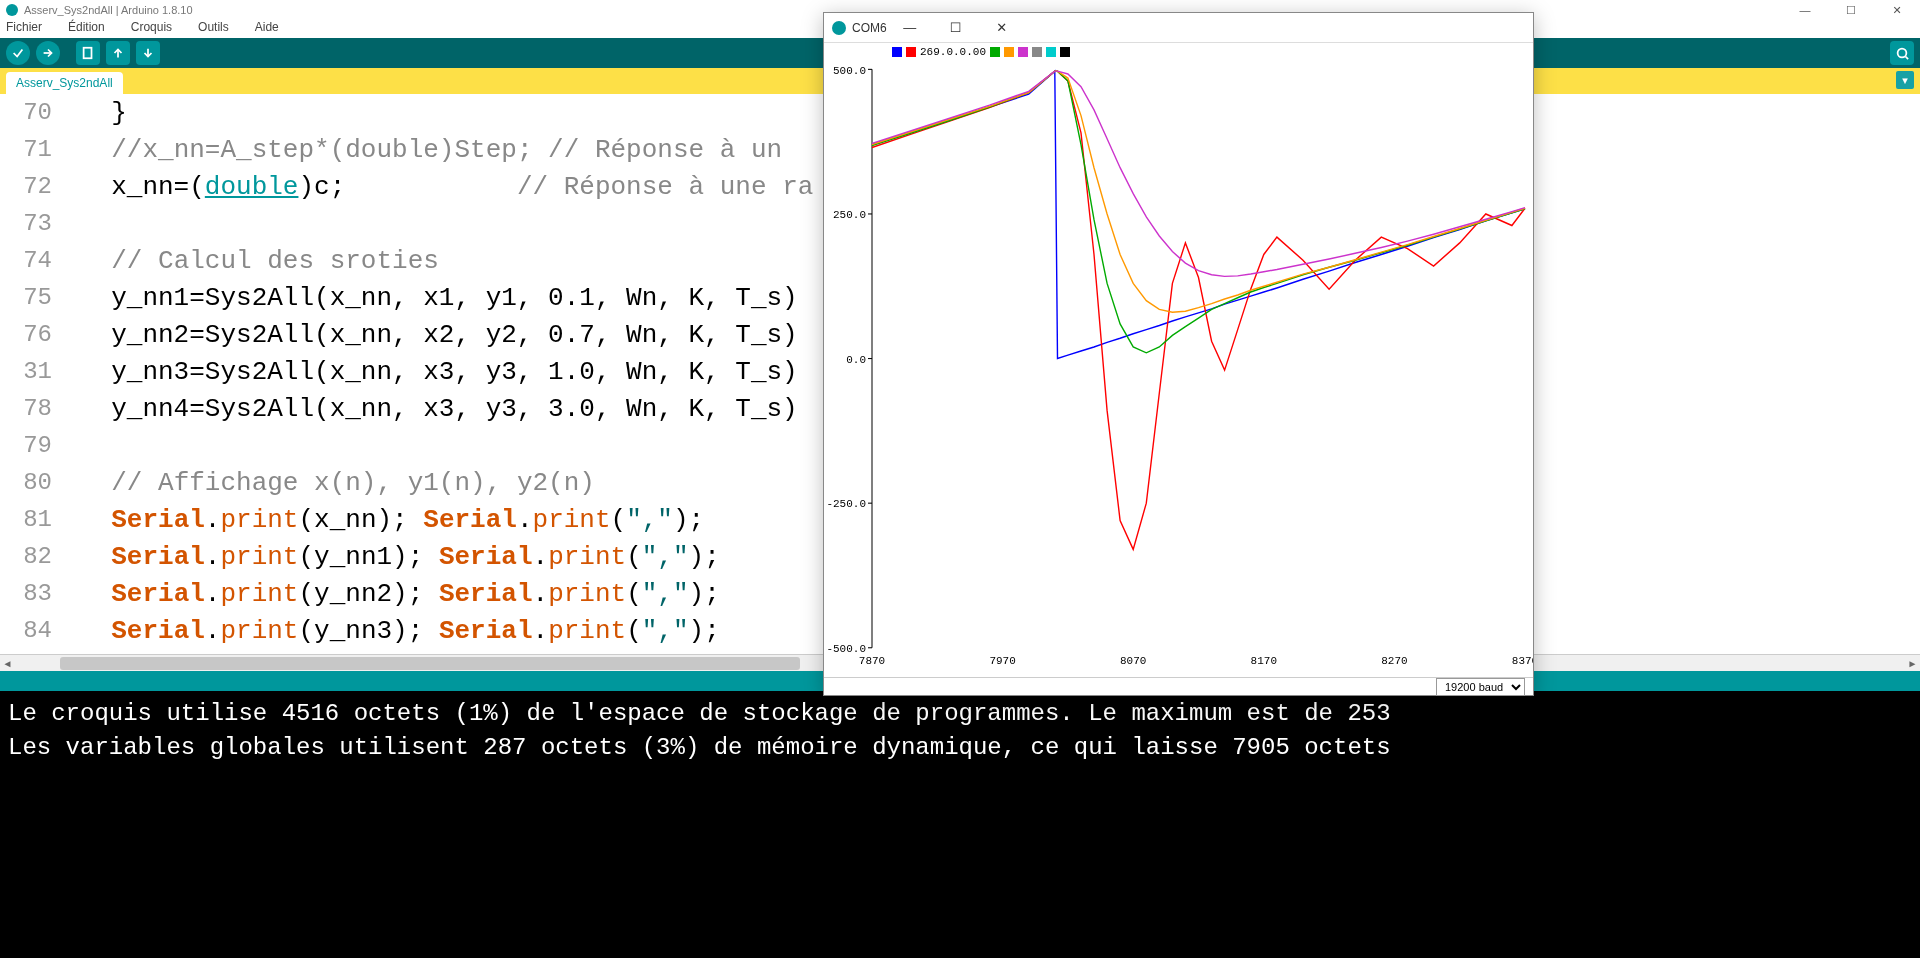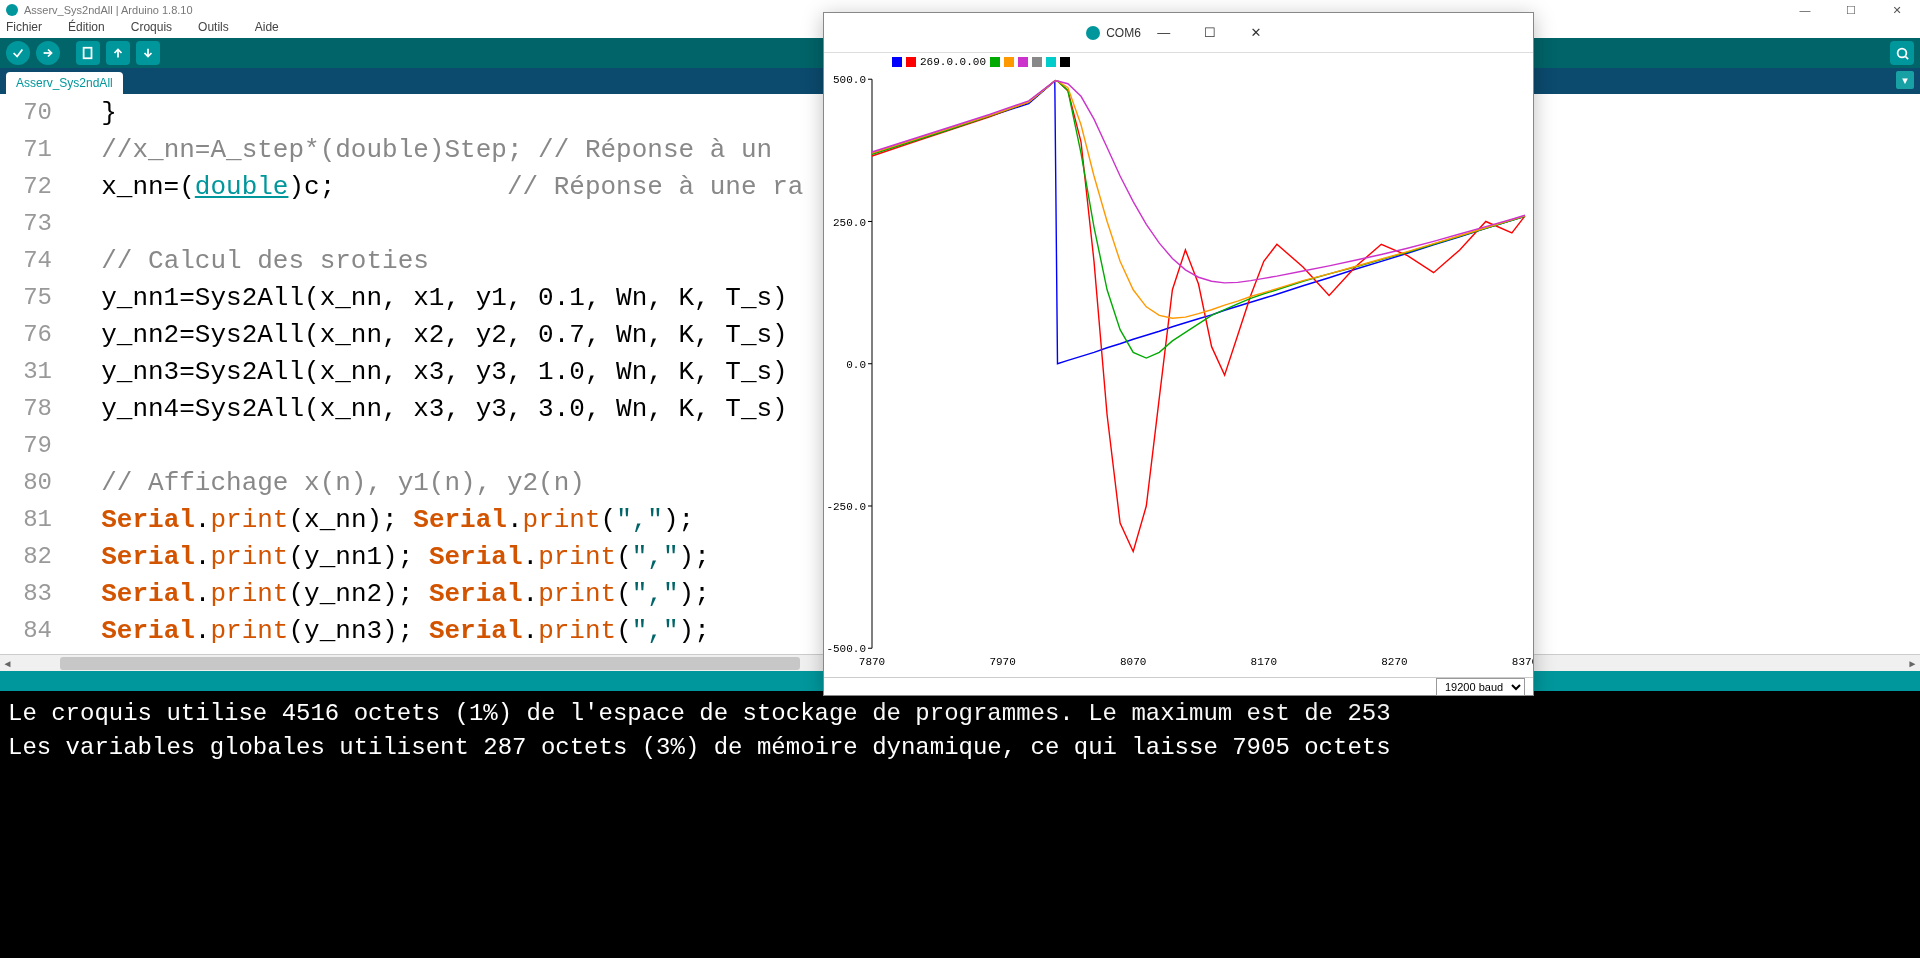--- a/index.html
+++ b/index.html
@@ -9,46 +9,46 @@
   .ide-titlebar { height:20px; background:#fff; display:flex; align-items:center; font-size:11px; color:#777; padding:0 6px; }
   .ide-titlebar .logo { width:12px; height:12px; border-radius:50%; background:#00979C; margin-right:6px; display:inline-block; }
   .ide-menubar { height:18px; background:#fff; font-size:12px; color:#444; display:flex; gap:26px; padding:0 6px; }
   .ide-menubar span { cursor:pointer; }
   .ide-toolbar { height:30px; background:#006468; display:flex; align-items:center; gap:6px; padding:0 6px; position:relative; }
   .tool-btn { width:24px; height:24px; border-radius:4px; background:#00979C; color:#fff; display:flex; align-items:center; justify-content:center; font-size:14px; cursor:pointer; }
   .tool-btn.round { border-radius:50%; }
   .tool-sep { width:4px; }
   .tool-btn svg { width:14px; height:14px; stroke:#fff; stroke-width:2; fill:none; }
   .tool-right { position:absolute; right:6px; }
-  .ide-tabbar { height:26px; background:#0c4a6e; display:flex; align-items:flex-end; padding:0 6px; position:relative;}
+  .ide-tabbar { height:26px; background:#fde047; display:flex; align-items:flex-end; padding:0 6px; position:relative;}
   .ide-tab { background:#fff; color:#00979C; font-size:12px; padding:4px 10px 4px 10px; border-radius:4px 4px 0 0; }
   .ide-tab-dropdown { position:absolute; right:6px; top:3px; width:18px; height:18px; background:#17a1a5; color:#fff; text-align:center; font-size:11px; line-height:18px; border-radius:2px; cursor:pointer;}
   .ide-editor { background:#fff; height:560px; position:relative; overflow:hidden; font-family:"Courier New",monospace; font-size:26px; }
-  .code-line { display:flex; height:37px; align-items:center; }
+  .code-line { display:flex; height:37px; align-items:center;gap:10px; }
   .gutter { width:70px; text-align:right; color:#999; padding-right:18px; font-size:24px;}
   .code { white-space:pre; color:#000; }
   .tok-comment { color:#888; }
   .tok-type { color:#00979C;text-decoration:underline; }
   .tok-class { color:#D35400; font-weight:bold;}
   .tok-fn { color:#D35400; }
   .tok-str { color:#006468; }
   .ide-hscroll { height:17px; background:#f0f0f0; border-top:1px solid #ccc; position:relative;}
   .ide-hscroll .thumb { position:absolute; left:60px; top:2px; height:13px; width:740px; background:#c7c7c7; border-radius:3px;}
   .ide-hscroll .arrow { position:absolute; top:1px; width:15px; height:15px; color:#666; font-size:10px; text-align:center; line-height:15px; }
   .ide-hscroll .arrow.left { left:0; } .ide-hscroll .arrow.right { right:0; }
   .ide-statusbar { height:20px; background:#00979C; }
   .ide-console { background:#000; color:#fff; font-family:"Courier New",monospace; font-size:24px; padding:6px 8px; line-height:34px; height:267px; white-space:pre; overflow:hidden;}
 
   
   .win-top-controls { position:absolute; top:0; right:0; display:flex; }
   .win-top-controls div { width:46px; height:20px; text-align:center; font-size:11px; color:#555; line-height:20px; cursor:pointer;}
 
   
   .plotter-window { position:absolute; left:823px; top:12px; width:711px; height:684px; background:#fff; border:1px solid #888; box-shadow:0 4px 20px rgba(0,0,0,.25); display:flex; flex-direction:column; }
-  .plotter-titlebar { height:40px; background:#fff; display:flex; align-items:center; justify-content:center; border-bottom:1px solid #ddd; }
+  .plotter-titlebar { height:30px; background:#fff; display:flex; align-items:center; justify-content:flex-start; border-bottom:1px solid #ddd; }
   .plotter-titlebar .left { display:flex; align-items:center; gap:6px; padding-left:8px; font-size:12px; color:#333;}
   .plotter-titlebar .left .logo { width:14px; height:14px; border-radius:50%; background:#00979C; display:inline-block;}
   .plotter-titlebar .wc { display:flex; }
   .plotter-titlebar .wc div { width:46px; height:30px; text-align:center; line-height:30px; font-size:13px; color:#333; cursor:pointer;}
   .plotter-legend { height:18px; font-family:"Courier New",monospace; font-size:11px; display:flex; align-items:center; gap:4px; padding-left:68px;}
   .lg-sw { width:10px; height:10px; display:inline-block; }
   .plotter-chart { flex:1; position:relative; }
   .plotter-chart svg { width:100%; height:100%; }
   .axis-text { font-family:"Courier New",monospace; font-size:11px; fill:#000; }
   .plotter-footer { height:18px; border-top:1px solid #ccc; display:flex; justify-content:flex-end; align-items:center; padding:0 8px;}

